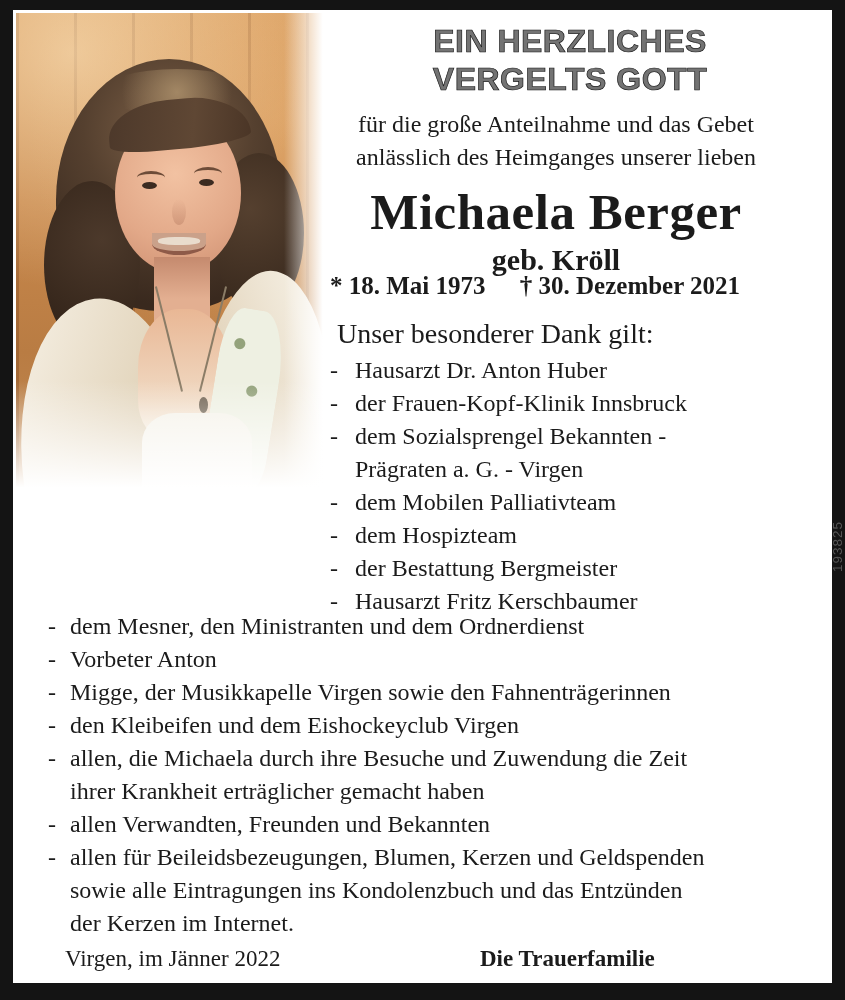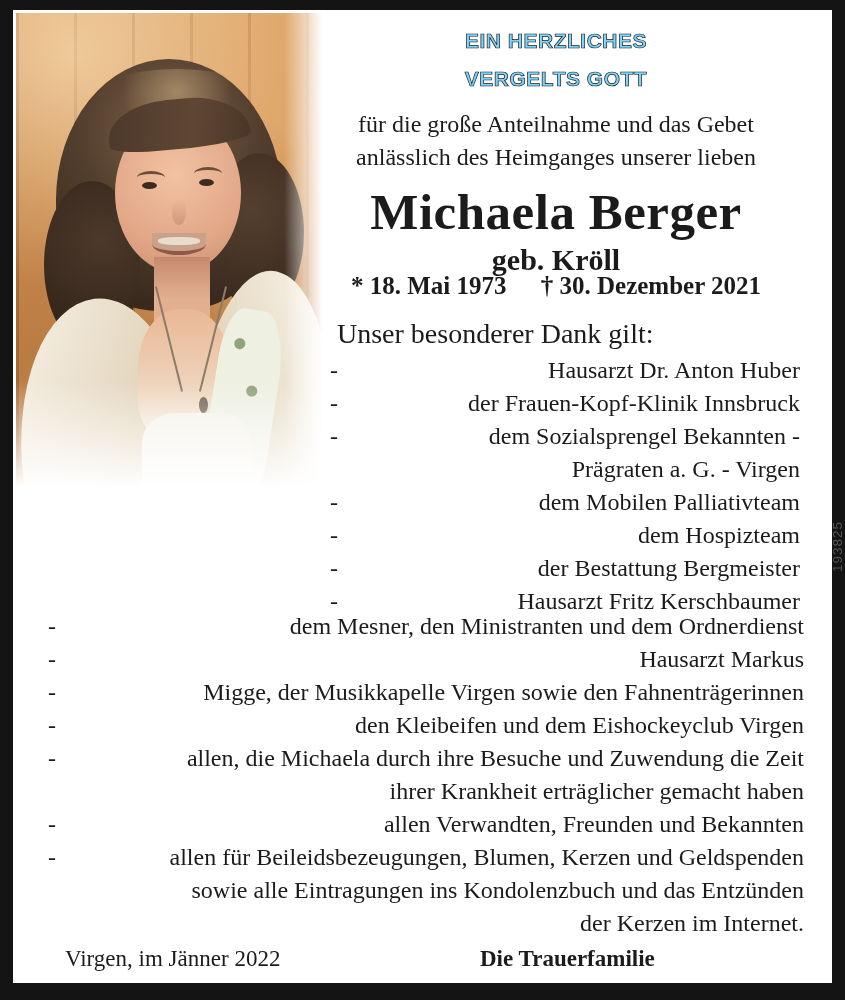--- a/index.html
+++ b/index.html
@@ -72,43 +72,43 @@
   .neckl-l { left:152px; top:272px; width:2px; height:108px; background:#8a7c66; transform:rotate(-14deg); }
   .neckl-r { left:196px; top:272px; width:2px; height:108px; background:#8a7c66; transform:rotate(14deg); }
   .pendant { left:183px; top:384px; width:9px; height:16px; border-radius:50%; background:#6e6150; }
   .fade-bottom { left:0; bottom:0; width:100%; height:130px;
     background:linear-gradient(180deg, rgba(255,255,255,0) 0%, #ffffff 82%); }
   .fade-right { right:0; top:0; width:42px; height:100%;
     background:linear-gradient(90deg, rgba(255,255,255,0) 0%, #ffffff 92%); }
   
   .abs { position:absolute; }
   .hdr {
-    left:330px; top:22px; width:452px; text-align:center;
+    left:344px; top:22px; width:452px; text-align:center;
     font-family:"Liberation Sans","DejaVu Sans",sans-serif;
-    font-weight:700; font-size:21px; line-height:38px; letter-spacing:.5px;
-    color:#7dd3fc; -webkit-text-stroke:.7px #161616;
+    font-weight:700; font-size:32px; line-height:38px; letter-spacing:.5px;
+    color:#737373; -webkit-text-stroke:.7px #161616;
   }
   .intro { left:330px; top:108px; width:452px; text-align:center;
     font-size:24px; line-height:33px; }
   .name { left:330px; top:183px; width:452px; text-align:center;
     font-size:51px; line-height:58px; font-weight:700; letter-spacing:.5px; }
   .geb { left:330px; top:246px; width:452px; text-align:center;
     font-size:30px; line-height:28px; font-weight:700; }
-  .dates { left:330px; top:270px; width:452px; text-align:center;
+  .dates { left:330px; top:270px; width:452px; text-align:left;
     font-size:25px; line-height:32px; font-weight:700; }
   .dates .death { margin-left:28px; }
   .thanks-title { left:337px; top:317px; width:452px;
     font-size:28px; line-height:33px; }
   .right-list { left:330px; top:354px; width:470px; font-size:24px; line-height:33px; }
   .full-list { left:48px; top:610px; width:756px; font-size:24px; line-height:33px; }
   .li-row { display:flex; }
   .right-list .dash { width:25px; flex:0 0 25px; }
   .full-list .dash { width:22px; flex:0 0 22px; }
   .li-text { flex:1; }
-  .ln { display:block;text-align:right; }
+  .ln { display:block; }
   .footer-left { left:65px; top:944px; font-size:23px; line-height:30px; }
   .footer-right { left:480px; top:944px; width:315px; 
     font-size:23px; line-height:30px; font-weight:700; }
   .side-number {
     left:788px; top:548px; width:0; height:0; overflow:visible;
   }
   .side-number span {
     display:block; white-space:nowrap; transform:rotate(-90deg);
     transform-origin:center center;
     font-family:"Liberation Sans","DejaVu Sans",sans-serif;
@@ -216,21 +216,21 @@
   <div class="abs full-list">
       <div class="li-row">
         <span class="dash">-</span>
         <span class="li-text">
           <span class="ln">dem Mesner, den Ministranten und dem Ordnerdienst</span>
         </span>
       </div>
       <div class="li-row">
         <span class="dash">-</span>
         <span class="li-text">
-          <span class="ln">Hausarzt Markus</span>
+          <span class="ln">Vorbeter Anton</span>
         </span>
       </div>
       <div class="li-row">
         <span class="dash">-</span>
         <span class="li-text">
           <span class="ln">Migge, der Musikkapelle Virgen sowie den Fahnenträgerinnen</span>
         </span>
       </div>
       <div class="li-row">
         <span class="dash">-</span>

